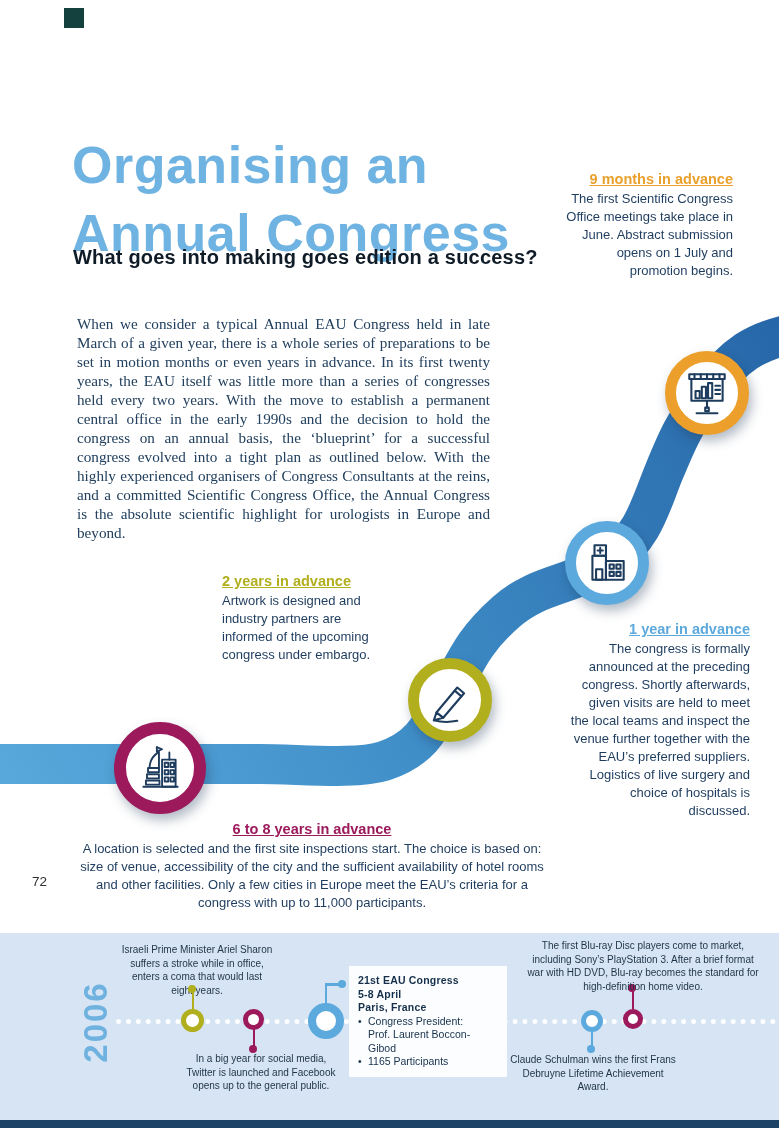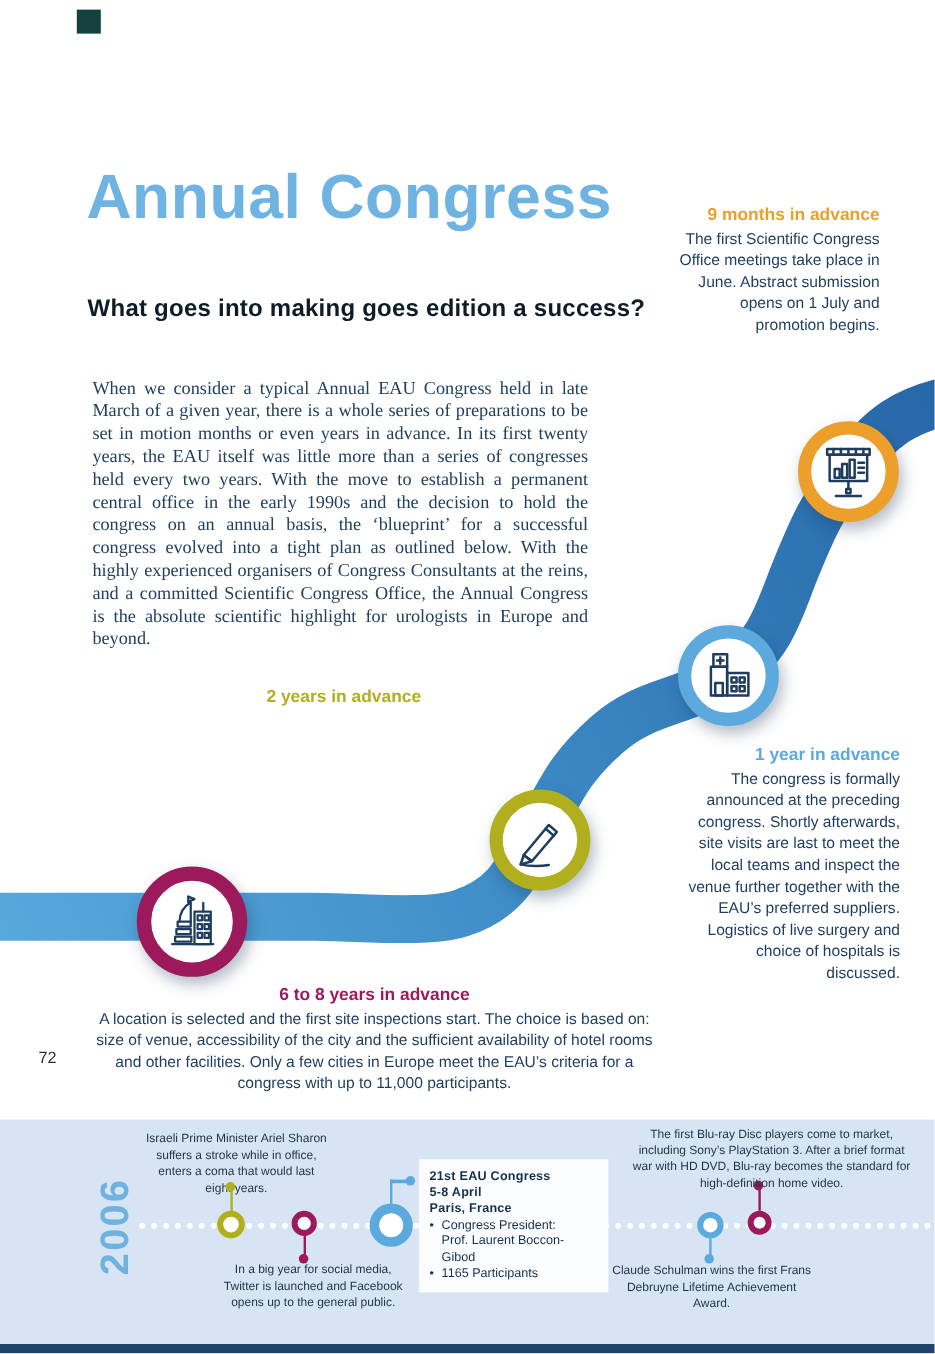--- a/index.html
+++ b/index.html
@@ -12,21 +12,21 @@
 
   .title{position:absolute;left:72px;top:96px;z-index:3;font-weight:700;
          font-size:52px;line-height:68px;color:#6FB3E2;letter-spacing:.5px;}
   .subtitle{position:absolute;left:73px;top:246px;z-index:3;font-weight:700;
             font-size:20px;color:#0f1b26;letter-spacing:.2px;}
   .intro{position:absolute;left:77px;top:314px;width:413px;z-index:3;margin:0;
          font-family:"Liberation Serif",serif;font-size:15.2px;line-height:19px;
          color:#22405e;text-align:justify;}
 
   .ms{position:absolute;z-index:3;font-size:13px;line-height:18px;color:#1e3c5e;}
-  .ms .ms-label{font-weight:700;font-size:14.5px;margin-bottom:2px;}
+  .ms .ms-label{font-weight:700;font-size:14.5px;margin-bottom:2px;text-decoration:underline;}
   .ms-9m{left:561px;top:170px;width:172px;text-align:right;}
   .ms-9m .ms-label{color:#E9A02C;}
   .ms-2y{left:222px;top:572px;width:168px;text-align:left;}
   .ms-2y .ms-label{color:#B2AF1E;}
   .ms-1y{left:570px;top:620px;width:180px;text-align:right;}
   .ms-1y .ms-label{color:#5CA9DD;}
   .ms-68{left:77px;top:820px;width:470px;text-align:center;}
   .ms-68 .ms-label{color:#9C195C;}
 
   .ring{position:absolute;z-index:2;border-radius:50%;background:#fff;
@@ -98,35 +98,37 @@
              C 684 424, 678 438, 664 472
              C 650 506, 644 536, 610 560
              C 572 587, 540 582, 506 612
              C 472 642, 466 662, 448 694
              C 432 723, 424 748, 384 761
              C 356 770, 300 764, 260 764
              L -10 764" fill="none" stroke="url(#pathGrad)" stroke-width="40"></path>
   </svg>
 
   <h1 class="title">
+    <span style="display:block">Organising an</span>
     <span style="display:block">Annual Congress</span>
   </h1>
   <div class="subtitle">What goes into making goes edition a success?</div>
   <p class="intro">When we consider a typical Annual EAU Congress held in late March of a given year, there is a whole series of preparations to be set in motion months or even years in advance. In its first twenty years, the EAU itself was little more than a series of congresses held every two years. With the move to establish a permanent central office in the early 1990s and the decision to hold the congress on an annual basis, the ‘blueprint’ for a successful congress evolved into a tight plan as outlined below. With the highly experienced organisers of Congress Consultants at the reins, and a committed Scientific Congress Office, the Annual Congress is the absolute scientific highlight for urologists in Europe and beyond.</p>
 
   <div class="ms ms-9m">
     <div class="ms-label">9 months in advance</div>
     <div class="ms-text">The first Scientific Congress Office meetings take place in June. Abstract submission opens on 1 July and promotion begins.</div>
   </div>
   <div class="ms ms-2y">
     <div class="ms-label">2 years in advance</div>
+    <div class="ms-text">Artwork is designed and industry partners are informed of the upcoming congress under embargo.</div>
   </div>
   <div class="ms ms-1y">
     <div class="ms-label">1 year in advance</div>
-    <div class="ms-text">The congress is formally announced at the preceding congress. Shortly afterwards, site visits are last to meet the local teams and inspect the venue further together with the EAU’s preferred suppliers. Logistics of live surgery and choice of hospitals is discussed.</div>
+    <div class="ms-text">The congress is formally announced at the preceding congress. Shortly afterwards, given visits are held to meet the local teams and inspect the venue further together with the EAU’s preferred suppliers. Logistics of live surgery and choice of hospitals is discussed.</div>
   </div>
   <div class="ms ms-68">
     <div class="ms-label">6 to 8 years in advance</div>
     <div class="ms-text">A location is selected and the first site inspections start. The choice is based on: size of venue, accessibility of the city and the sufficient availability of hotel rooms and other facilities. Only a few cities in Europe meet the EAU’s criteria for a congress with up to 11,000 participants.</div>
   </div>
 
   <div class="ring ring-orange">
     <svg width="50" height="50" viewBox="0 0 48 48" fill="none" stroke="#1e3c5e" stroke-width="2" stroke-linecap="round" stroke-linejoin="round">
       <rect x="7" y="6" width="34" height="4.5"></rect>
       <line x1="12" y1="6" x2="12" y2="10.5"></line>

